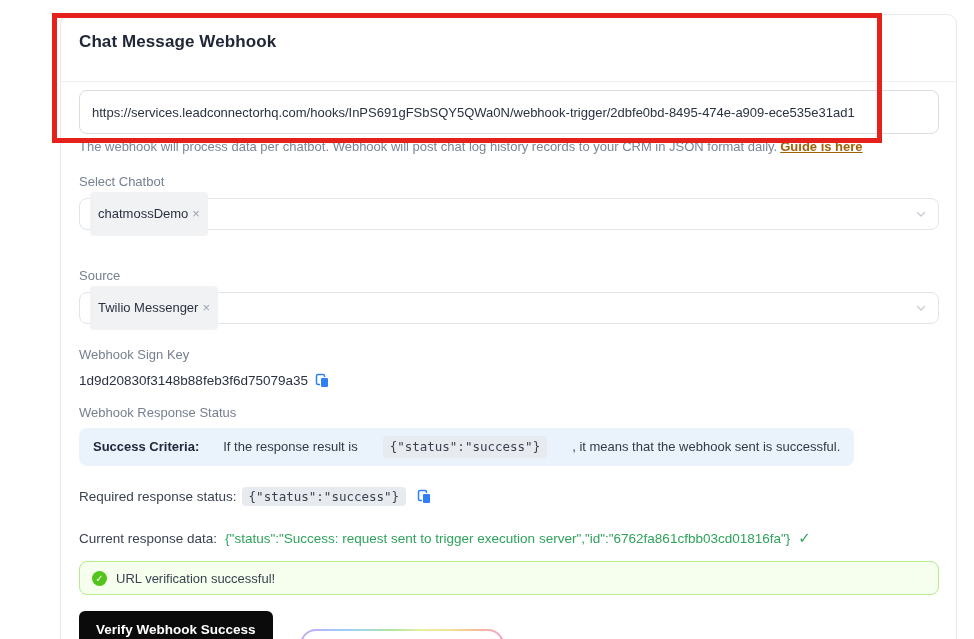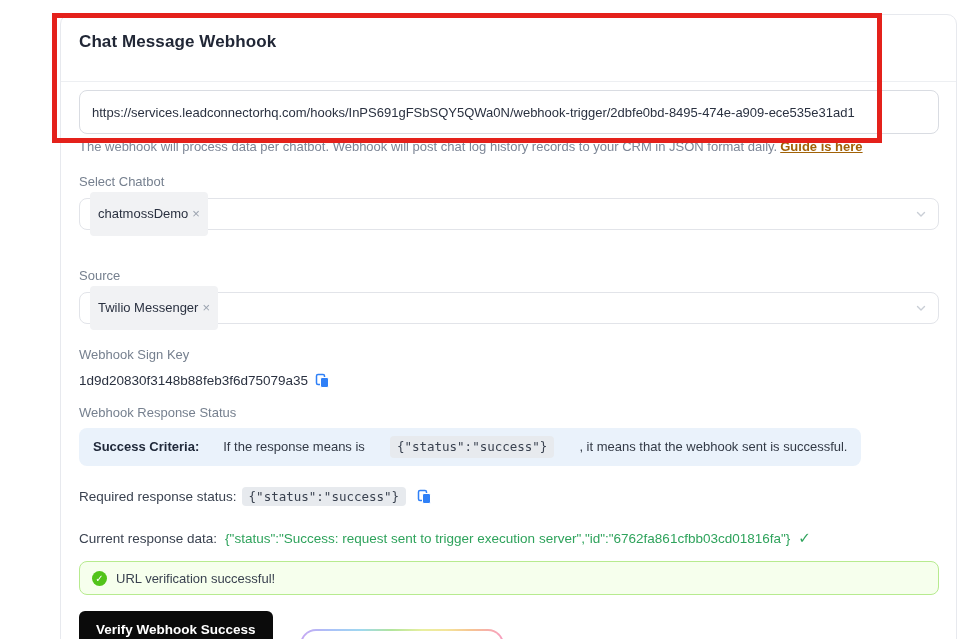--- a/index.html
+++ b/index.html
@@ -146,21 +146,21 @@
         <svg class="copy-icon" viewBox="0 0 15 15">
           <rect x="1.5" y="1.5" width="8" height="10" rx="1.5" fill="none" stroke="#2f80f7" stroke-width="1.5"></rect>
           <rect x="5.5" y="4.5" width="8" height="10" rx="1.5" fill="#2f80f7" stroke="#ffffff" stroke-width="1"></rect>
         </svg>
       </div>
 
       <div class="field-label mt-respstatus">Webhook Response Status</div>
       <div>
         <div class="info-box">
           <span class="info-bold">Success Criteria:</span>
-          <span>If the response means is</span>
+          <span>If the response result is</span>
           <span class="code-chip">{"status":"success"}</span>
           <span>, it means that the webhook sent is successful.</span>
         </div>
       </div>
 
       <div class="required-row">
         <span>Required response status:</span>
         <span class="code-chip">{"status":"success"}</span>
         <svg class="copy-icon" viewBox="0 0 15 15">
           <rect x="1.5" y="1.5" width="8" height="10" rx="1.5" fill="none" stroke="#2f80f7" stroke-width="1.5"></rect>

